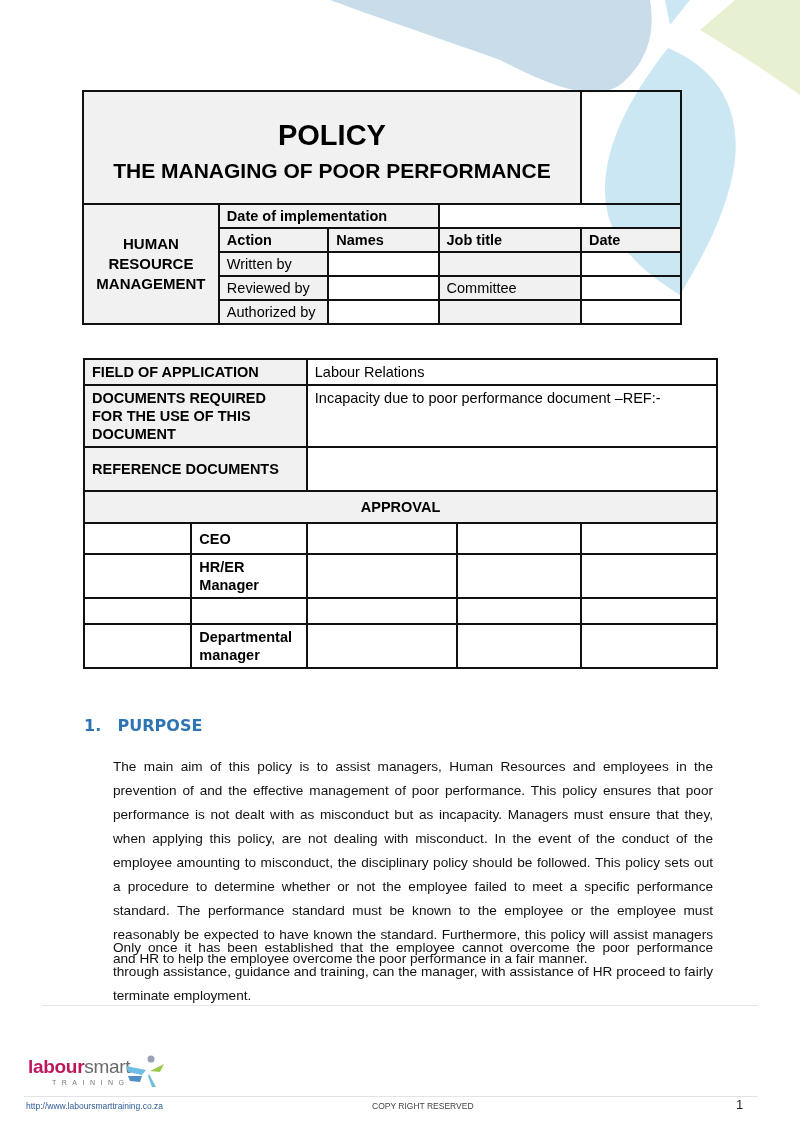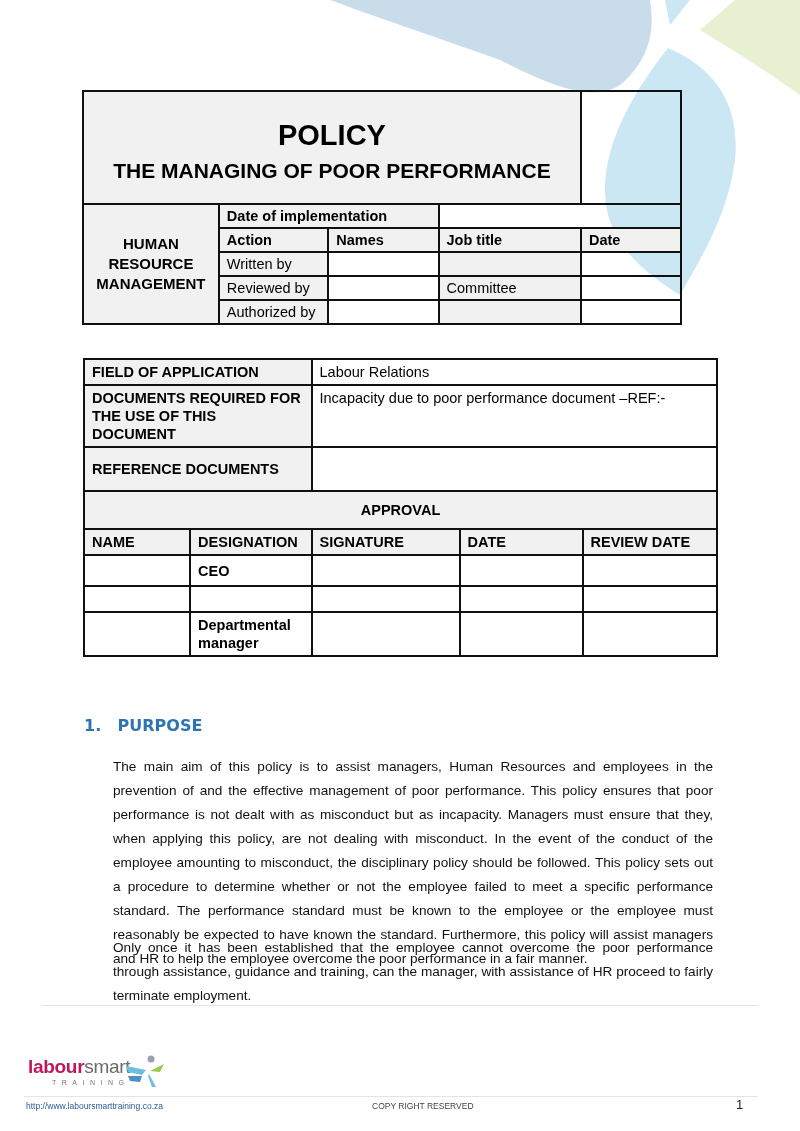--- a/index.html
+++ b/index.html
@@ -129,33 +129,33 @@
       <td colspan="3">Labour Relations</td>
     </tr>
     <tr style="height:62px">
       <td class="gray bold" colspan="2" style="vertical-align:top">DOCUMENTS REQUIRED FOR THE USE OF THIS DOCUMENT</td>
       <td colspan="3" style="vertical-align:top">Incapacity due to poor performance document –REF:-</td>
     </tr>
     <tr style="height:44px">
       <td class="gray bold" colspan="2">REFERENCE DOCUMENTS</td>
       <td colspan="3"></td>
     </tr>
-    <tr style="height:38px">
+    <tr style="height:32px">
       <td class="gray approval-title" colspan="5">APPROVAL</td>
     </tr>
-    <tr style="height:26px" class="gray">
-      <td class="bold">NAME</td>
-      <td class="bold">DESIGNATION</td>
-      <td class="bold">SIGNATURE</td>
-      <td class="bold">DATE</td>
-      <td class="bold">REVIEW DATE</td>
-    </tr>
     <tr style="height:31px">
       <td></td>
       <td class="bold">CEO</td>
+      <td></td>
+      <td></td>
+      <td></td>
+    </tr>
+    <tr style="height:26px">
+      <td></td>
+      <td class="bold">HR/ER Manager</td>
       <td></td>
       <td></td>
       <td></td>
     </tr>
     <tr style="height:26px">
       <td></td>
       <td class="bold"></td>
       <td></td>
       <td></td>
       <td></td>

